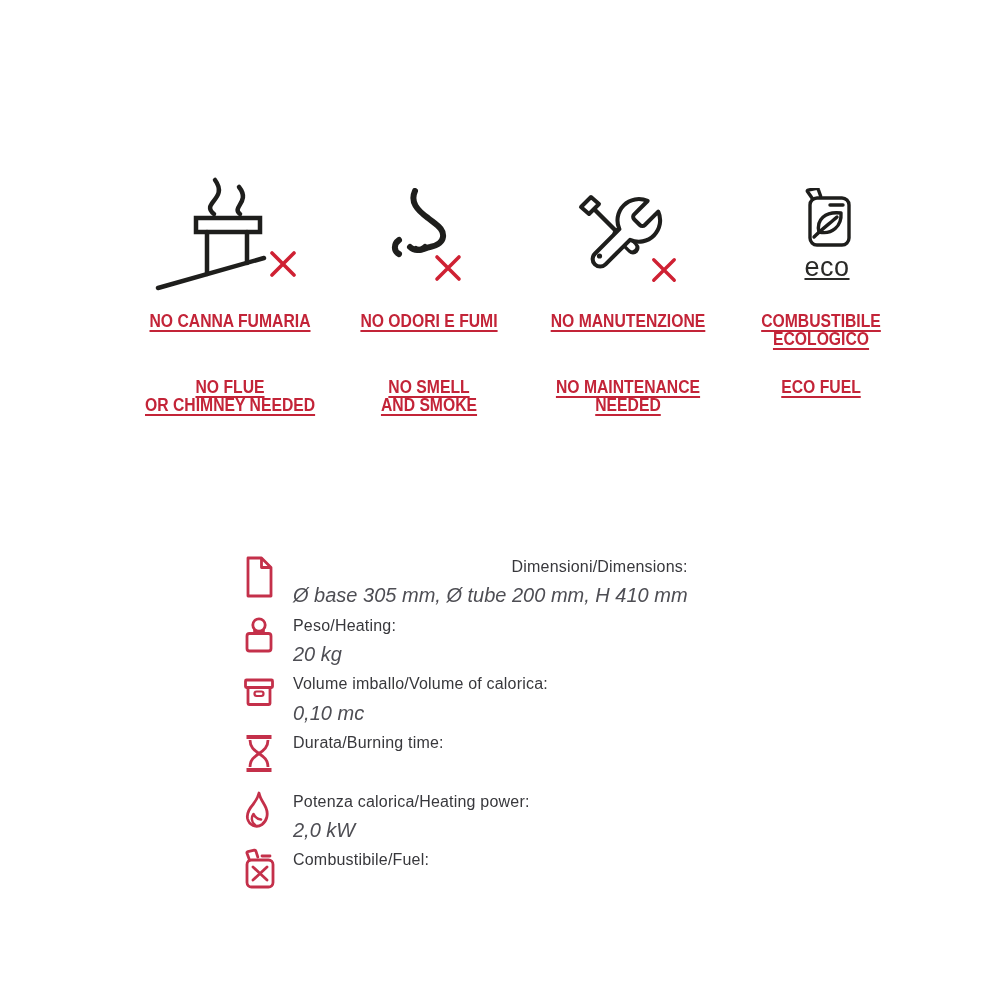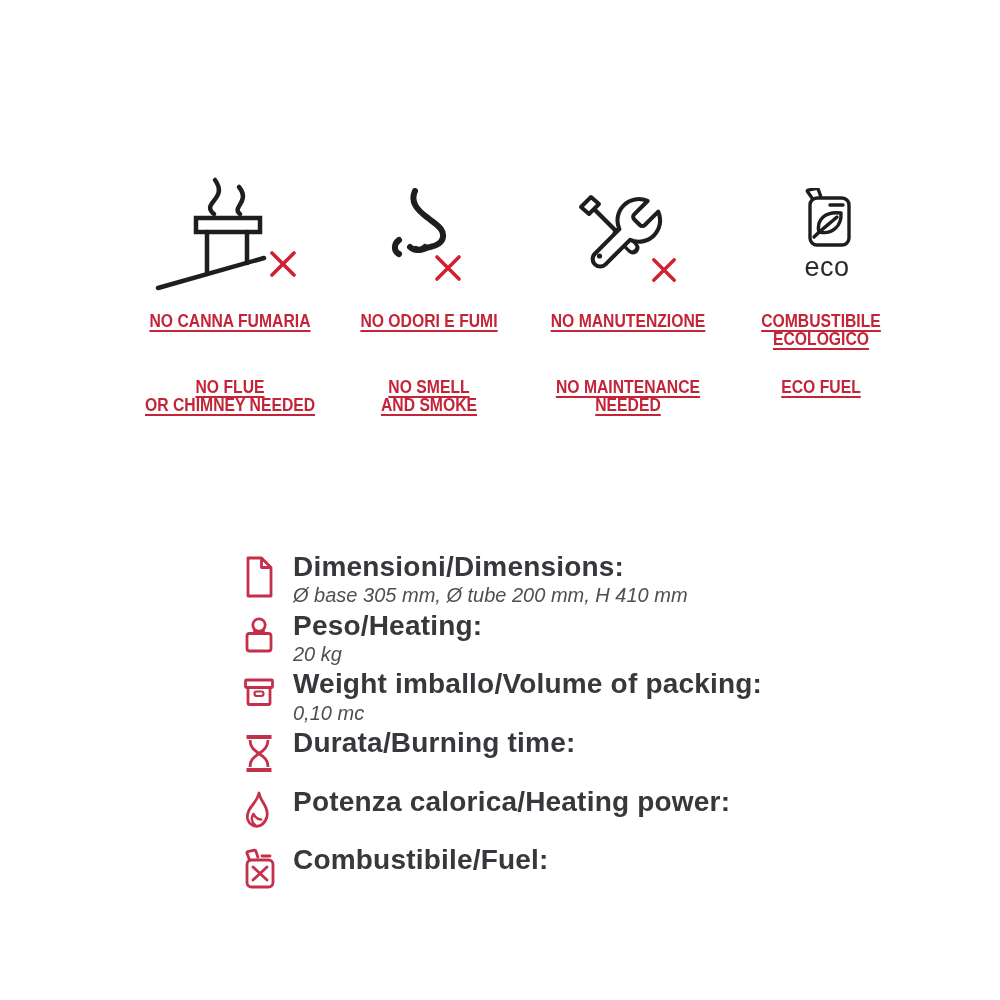--- a/index.html
+++ b/index.html
@@ -9,35 +9,35 @@
   
   .feature{position:absolute;top:170px;width:200px;}
   .feature.f1{left:130px}
   .feature.f2{left:329px}
   .feature.f3{left:528px}
   .feature.f4{left:721px}
   .icon-area{position:relative;width:200px;height:140px;}
   .icon-area svg{position:absolute;}
   .x-mark{position:absolute;}
   .eco-word{position:absolute;left:76px;top:83px;width:60px;text-align:center;
-            font-size:27px;color:#2a2a28;letter-spacing:0.5px;line-height:28px;}
+            font-size:27px;color:#2a2a28;letter-spacing:0.5px;line-height:28px;text-decoration:underline;}
   .flabel{position:absolute;width:200px;text-align:center;color:#c32438;
           font-weight:bold;font-size:18.5px;line-height:17.5px;
           transform:scaleX(0.85);transform-origin:50% 0;}
   .flabel span{display:block;text-decoration:underline;text-decoration-thickness:1.6px;
                text-underline-offset:2.5px;white-space:nowrap;}
   .flabel span:empty{display:none;}
   .flabel.it{top:142px;}
   .flabel.en{top:208px;}
 
   
   .specs{position:absolute;left:240px;top:552px;}
   .spec-row{display:flex;align-items:flex-start;height:58.7px;}
   .spec-icon{flex:none;width:38px;height:44px;margin-right:15px;padding-top:3px;}
-  .spec-title{font-weight:bold;font-size:28px;line-height:29.4px;color:#38383c;letter-spacing:0.2px;white-space:nowrap;}
+  .spec-title{font-weight:normal;font-size:16px;line-height:29.4px;color:#38383c;letter-spacing:0.2px;white-space:nowrap;text-align:right;}
   .spec-value{font-size:20px;line-height:29.4px;color:#4e4e54;white-space:nowrap;font-style:italic;}
 
   .blk{stroke:#1e1e1c;fill:none;}
   .red{stroke:#c4304a;fill:none;}
 </style>
 </head>
 <body>
 
 <div class="canvas">
 
@@ -176,21 +176,21 @@
 
     <div class="spec-row">
       <svg class="spec-icon" viewBox="0 0 38 44">
         <g class="red" stroke-width="2.8">
           <rect x="5.5" y="8" width="27" height="7.5" rx="1"></rect>
           <rect x="8" y="15.5" width="22" height="17" rx="1"></rect>
           <rect x="14.5" y="19.5" width="9" height="4.5" rx="2.2" stroke-width="2.2"></rect>
         </g>
       </svg>
       <div>
-        <div class="spec-title">Weight imballo/Volume of packing:</div>
+        <div class="spec-title">Volume imballo/Volume of calorica:</div>
         <div class="spec-value">0,10 mc</div>
       </div>
     </div>
 
     <div class="spec-row">
       <svg class="spec-icon" viewBox="0 0 38 44">
         <g class="red">
           <path d="M6.5 6 H31.5 M6.5 39 H31.5" stroke-width="4.2"></path>
           <path d="M10 9 C10 16 14 19 19 22.5 C14 26 10 29 10 36" stroke-width="2.8"></path>
           <path d="M28 9 C28 16 24 19 19 22.5 C24 26 28 29 28 36" stroke-width="2.8"></path>
@@ -203,20 +203,21 @@
 
     <div class="spec-row">
       <svg class="spec-icon" viewBox="0 0 38 44">
         <g class="red" stroke-width="2.8" stroke-linecap="round" stroke-linejoin="round">
           <path d="M19 3 C20 9 24 13 26 18 C28.5 24 27 31 22 34.5 C16 38.5 9 35 7.5 28.5 C6.5 23 9.5 18.5 13 14.5 C15.5 11.5 18 7 19 3 Z"></path>
           <path d="M15 35 C11.5 32 11 27.5 13.5 24 C15 27.5 18 29 21 29.5" stroke-width="2.6"></path>
         </g>
       </svg>
       <div>
         <div class="spec-title">Potenza calorica/Heating power:</div>
+        <div class="spec-value">2,0 kW</div>
       </div>
     </div>
 
     <div class="spec-row">
       <svg class="spec-icon" viewBox="0 0 38 44">
         <g class="red" stroke-width="2.8" stroke-linecap="round" stroke-linejoin="round">
           <rect x="7" y="12" width="26" height="27" rx="4.5"></rect>
           <path d="M9.5 12 L7 5.2 Q6.6 4 7.9 3.7 L14.3 2.2 Q15.5 1.9 15.9 3.2 L17.8 9"></path>
           <path d="M22 8 H30"></path>
           <path d="M13 19 L27 32 M27 19 L13 32"></path>

